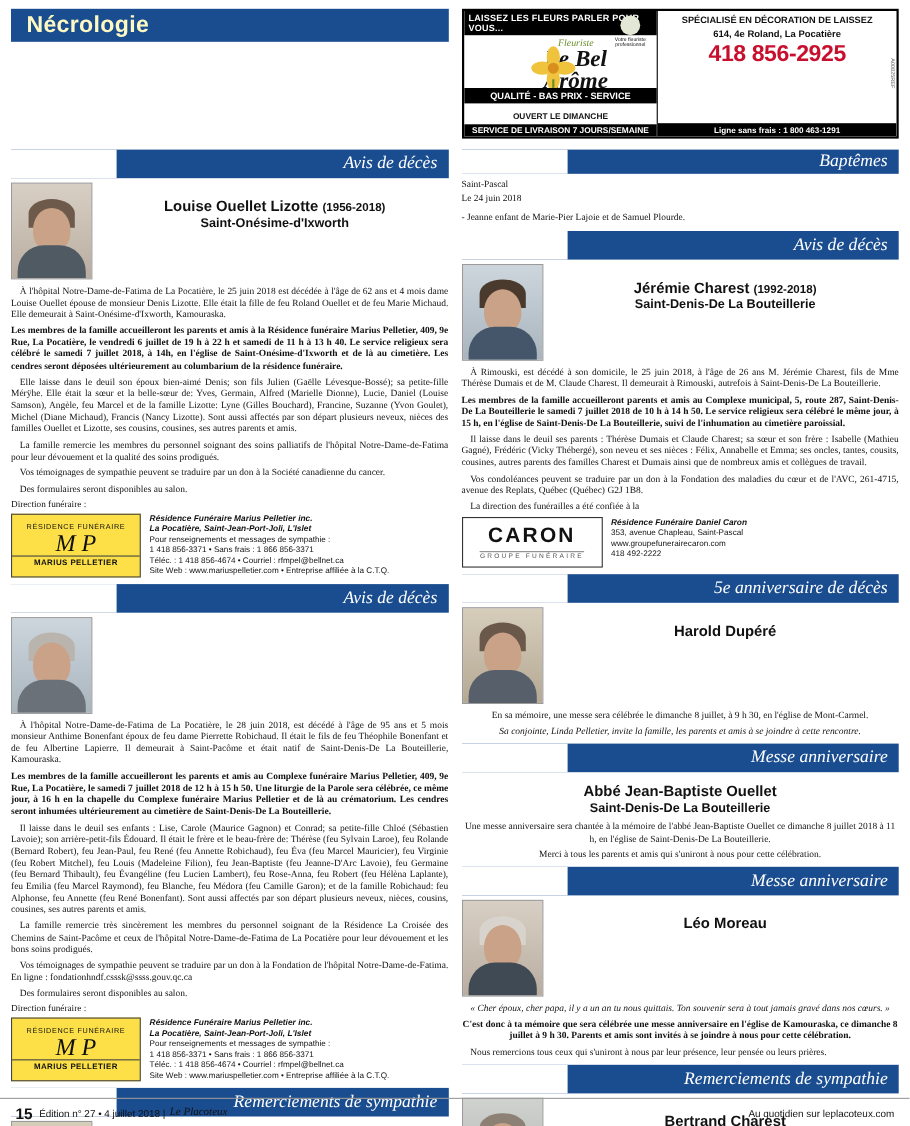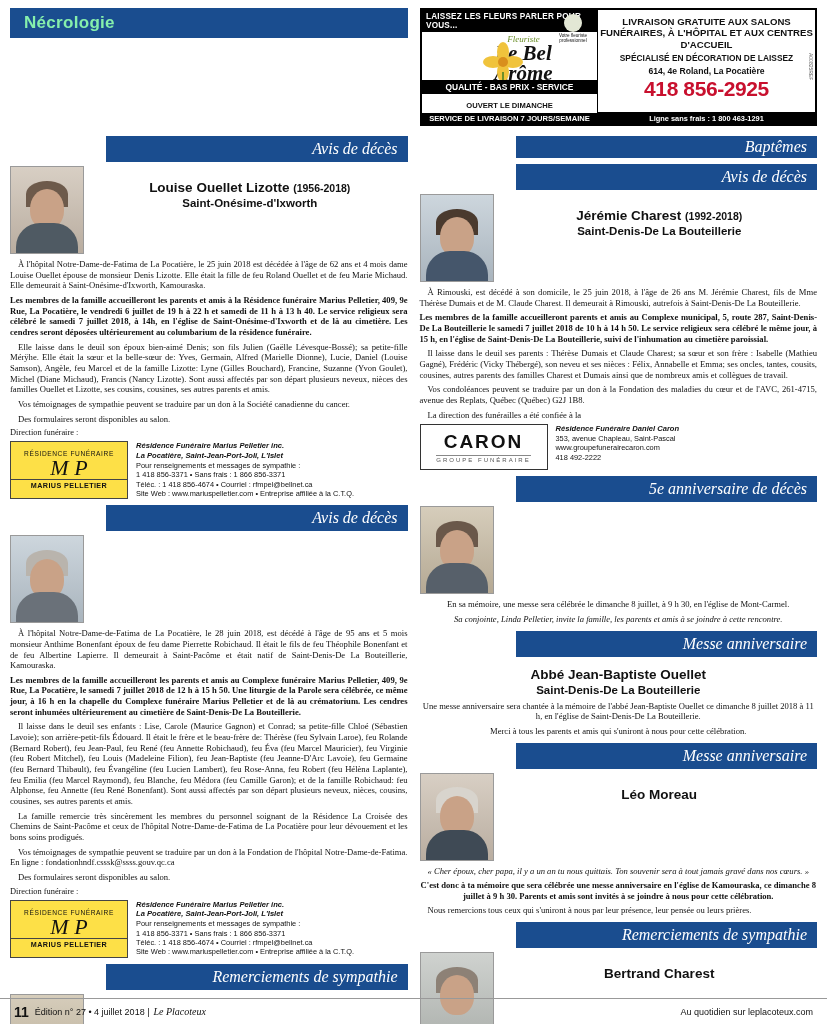--- a/index.html
+++ b/index.html
@@ -16,22 +16,22 @@
 
   
   .masthead {
     width: 398px; height: 30px;
     background: #1a4d8f;
     display:flex; align-items:center;
     padding-left: 14px;
     margin-bottom: 6px;
   }
   .masthead-title {
-    color:#86efac; font-family:"Liberation Sans", sans-serif;
-    font-weight:bold; font-size:17px; letter-spacing:.3px;
+    color:#fef9c3; font-family:"Liberation Sans", sans-serif;
+    font-weight:bold; font-size:21px; letter-spacing:.3px;
   }
 
   
   .cols { display:flex; gap: 12px; }
   .col-left { width: 400px; }
   .col-right { width: 400px; }
 
   
   .banner {
     position: relative;
@@ -246,21 +246,20 @@
         </svg>
         <div class="votefleur">
           <div class="dot"></div>
           <span>Votre fleuriste professionnel</span>
         </div>
         <div class="ad-qual">QUALITÉ  -  BAS PRIX  -  SERVICE</div>
         <div class="ad-open">OUVERT LE DIMANCHE</div>
         <div class="ad-deliv">SERVICE DE LIVRAISON 7 JOURS/SEMAINE</div>
       </div>
       <div class="ad-right">
-        <div class="ad-r1">LIVRAISON GRATUITE AUX SALONS FUNÉRAIRES, À L'HÔPITAL ET AUX CENTRES D'ACCUEIL</div>
         <div class="ad-r2">SPÉCIALISÉ EN DÉCORATION DE LAISSEZ</div>
         <div class="ad-addr">614, 4e Roland, La Pocatière</div>
         <div class="ad-phone">418 856-2925</div>
         <div class="ad-free">Ligne sans frais : 1 800 463-1291</div>
         <div class="ad-side">A00825REF</div>
       </div>
     </div>
   </div>
 
   <div class="cols" style="margin-top:4px;">
@@ -283,20 +282,21 @@
               <span>Louise Ouellet Lizotte</span>
               <span class="years">(1956-2018)</span>
             </div>
             <div class="deceased-sub">Saint-Onésime-d'Ixworth</div>
           </div>
         </div>
         <div class="body-text">
           <p class="indent">À l'hôpital Notre-Dame-de-Fatima de La Pocatière, le 25 juin 2018 est décédée à l'âge de 62 ans et 4 mois dame Louise Ouellet épouse de monsieur Denis Lizotte. Elle était la fille de feu Roland Ouellet et de feu Marie Michaud. Elle demeurait à Saint-Onésime-d'Ixworth, Kamouraska.</p>
           <p><strong>Les membres de la famille accueilleront les parents et amis à la Résidence funéraire Marius Pelletier, 409, 9e Rue, La Pocatière, le vendredi 6 juillet de 19 h à 22 h et samedi de 11 h à 13 h 40. Le service religieux sera célébré le samedi 7 juillet 2018, à 14h, en l'église de Saint-Onésime-d'Ixworth et de là au cimetière. Les cendres seront déposées ultérieurement au columbarium de la résidence funéraire.</strong></p>
           <p class="indent">Elle laisse dans le deuil son époux bien-aimé Denis; son fils Julien (Gaëlle Lévesque-Bossé); sa petite-fille Mérÿhe. Elle était la sœur et la belle-sœur de: Yves, Germain, Alfred (Marielle Dionne), Lucie, Daniel (Louise Samson), Angèle, feu Marcel et de la famille Lizotte: Lyne (Gilles Bouchard), Francine, Suzanne (Yvon Goulet), Michel (Diane Michaud), Francis (Nancy Lizotte). Sont aussi affectés par son départ plusieurs neveux, nièces des familles Ouellet et Lizotte, ses cousins, cousines, ses autres parents et amis.</p>
+          <p class="indent">La famille remercie les membres du personnel soignant des soins palliatifs de l'hôpital Notre-Dame-de-Fatima pour leur dévouement et la qualité des soins prodigués.</p>
           <p class="indent">Vos témoignages de sympathie peuvent se traduire par un don à la Société canadienne du cancer.</p>
           <p class="indent">Des formulaires seront disponibles au salon.</p>
         </div>
         <div class="dir">Direction funéraire :</div>
         <div class="fh">
           <div class="fh-logo">
             <div class="l1">RÉSIDENCE FUNÉRAIRE</div>
             <div class="mono">M P</div>
             <div class="l3">MARIUS PELLETIER</div>
           </div>
@@ -367,20 +367,25 @@
 
     </div>
 
     <div class="col-right">
 
       <div class="notice">
         <div class="banner small">
           <div class="banner-notch"></div>
           <span class="banner-text">Baptêmes</span>
         </div>
+        <div class="bapt">
+          <div class="ln">Saint-Pascal</div>
+          <div class="ln">Le 24 juin 2018</div>
+          <div class="ln" style="margin-top:6px">- Jeanne enfant de Marie-Pier Lajoie et de Samuel Plourde.</div>
+        </div>
       </div>
 
       <div class="notice">
         <div class="banner">
           <div class="banner-notch"></div>
           <span class="banner-text">Avis de décès</span>
         </div>
         <div class="notice-head">
           <div class="photo g2">
             <div class="hair" style="background:#4a3a2e"></div>
@@ -420,20 +425,25 @@
         <div class="banner">
           <div class="banner-notch"></div>
           <span class="banner-text">5e anniversaire de décès</span>
         </div>
         <div class="notice-head">
           <div class="photo g3">
             <div class="hair" style="background:#6a584a"></div>
               <div class="face"></div>
               <div class="body" style="background:#57606a"></div>
           </div>
+          <div class="head-texts">
+            <div class="deceased-name">
+              <span>Harold Dupéré</span>
+            </div>
+          </div>
         </div>
         <div class="body-text" style="text-align:center">
           <p>En sa mémoire, une messe sera célébrée le dimanche 8 juillet, à 9 h 30, en l'église de Mont-Carmel.</p>
           <p class="italic">Sa conjointe, Linda Pelletier, invite la famille, les parents et amis à se joindre à cette rencontre.</p>
         </div>
       </div>
 
       <div class="notice">
         <div class="banner">
           <div class="banner-notch"></div>
@@ -490,19 +500,19 @@
 
           </div>
         </div>
 
       </div>
 
     </div>
   </div>
 
   <div class="footer">
-    <span class="pageno">11</span>
+    <span class="pageno">15</span>
     <span class="foot-mid">Édition n° 27  •  4 juillet 2018  |</span>
     <span class="foot-logo">Le Placoteux</span>
     <span class="foot-right">Au quotidien sur leplacoteux.com</span>
   </div>
 
 </div>
 
 </body></html>

